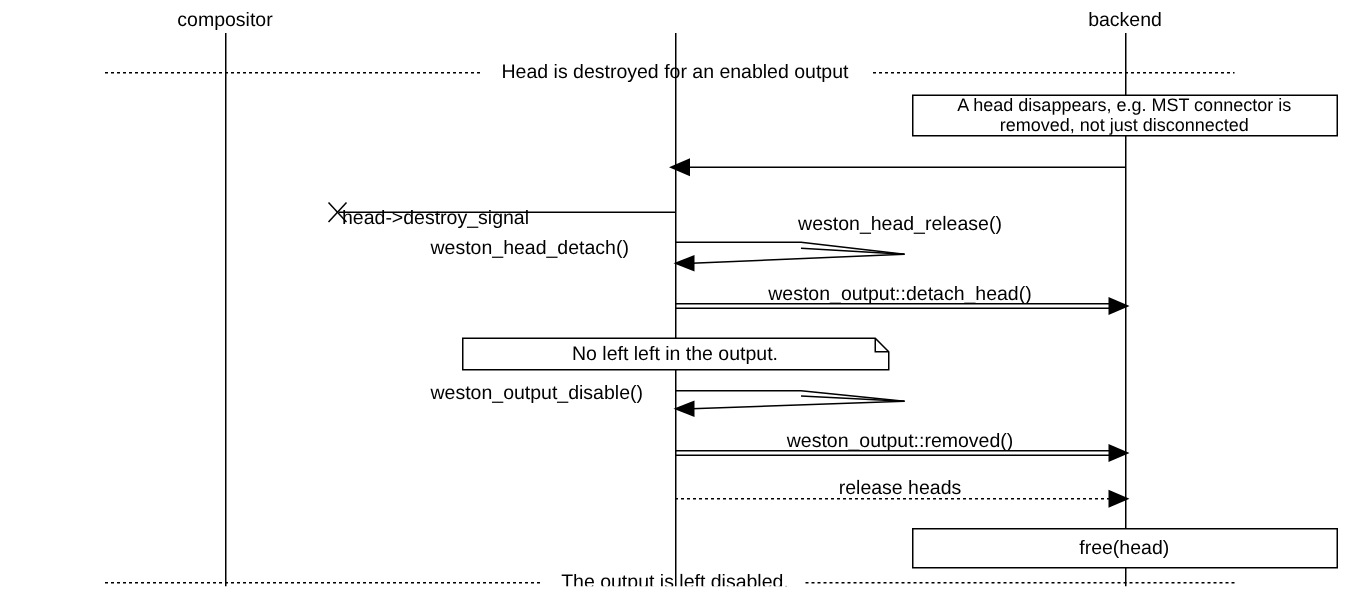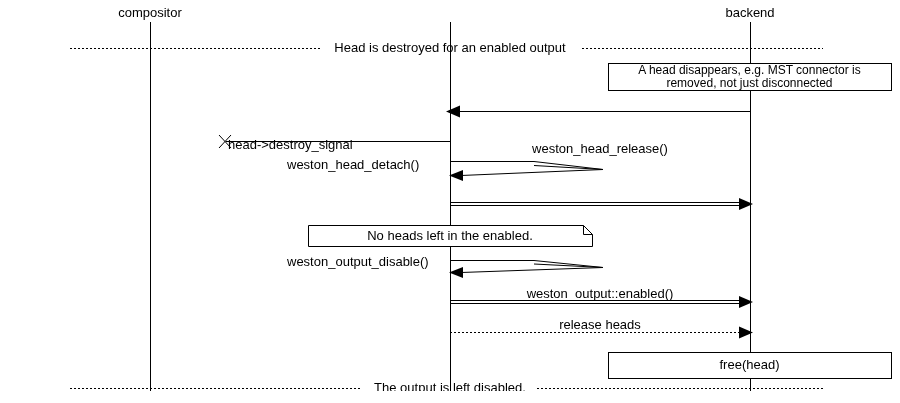--- a/index.html
+++ b/index.html
@@ -122,26 +122,27 @@
   <div class="lbl center boxtext" style="left:608px; top:64px; width:283px;"><span>A head disappears, e.g. MST connector is</span><br><span>removed, not just disconnected</span></div>
 
   <div class="lbl center" style="left:300px; top:41px; width:300px;">Head is destroyed for an enabled output</div>
 
   <div class="lbl center" style="left:500px; top:111px; width:200px;margin-top:31px;">weston_head_release()</div>
 
   <div class="lbl left" style="left:228px; top:138px; width:220px;">head-&gt;destroy_signal</div>
 
   <div class="lbl right" style="left:287px; top:158px; width:160px;">weston_head_detach()</div>
 
+  <div class="lbl center" style="left:490px; top:189px; width:220px;">weston_output::detach_head()</div>
 
-  <div class="lbl center" style="left:308px; top:229px; width:284px;">No heads left in the enabled.</div>
+  <div class="lbl center" style="left:308px; top:229px; width:284px;">No left left in the output.</div>
 
   <div class="lbl right" style="left:287px; top:255px; width:160px;">weston_output_disable()</div>
 
-  <div class="lbl center" style="left:490px; top:287px; width:220px;">weston_output::enabled()</div>
+  <div class="lbl center" style="left:490px; top:287px; width:220px;">weston_output::removed()</div>
 
   <div class="lbl center" style="left:490px; top:318px; width:220px;">release heads</div>
 
   <div class="lbl center" style="left:608px; top:358px; width:283px;">free(head)</div>
 
   <div class="lbl center" style="left:350px; top:381px; width:200px;">The output is left disabled.</div>
 
 </div>
 
 </body></html>

